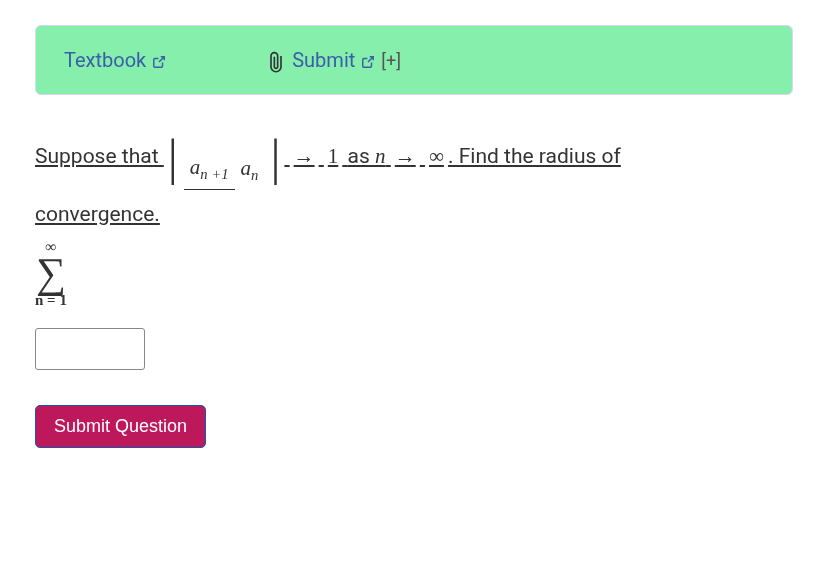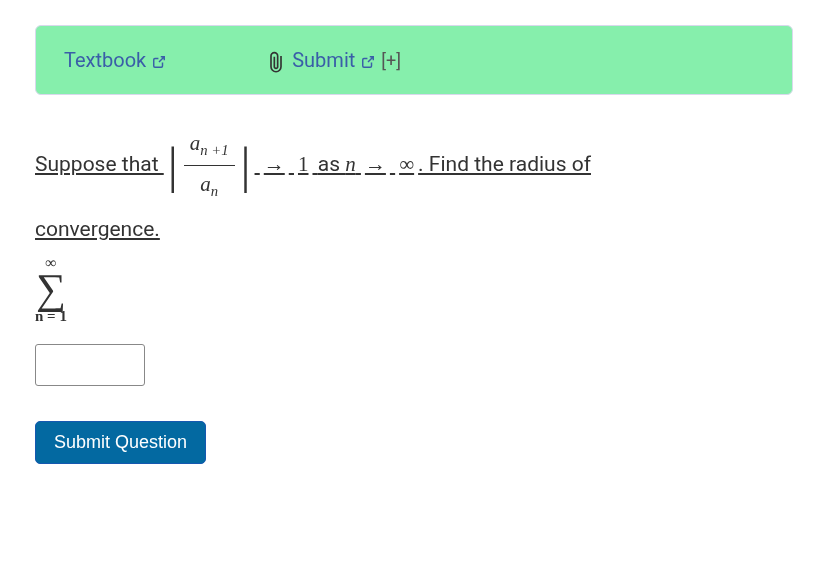--- a/index.html
+++ b/index.html
@@ -62,24 +62,25 @@
       font-family: "Times New Roman", Times, serif;
     }
     .abs-bar {
       font-size: 50px;
       font-weight: 100;
       padding: 0 4px;
       line-height: 1;
     }
     .fraction {
       display: inline-flex;
-      flex-direction: column;
+      flex-direction: row;
       align-items: center;
       vertical-align: middle;
       padding: 0 2px;
+      margin-top: 24px;
     }
     .fraction .num {
       border-bottom: 1px solid #333;
       padding: 2px 6px;
       font-style: italic;
     }
     .fraction .den {
       padding: 2px 6px;
       font-style: italic;
     }
@@ -134,21 +135,21 @@
       width: 110px;
       height: 42px;
       border: 1px solid #888;
       border-radius: 3px;
       font-size: 18px;
       padding: 4px 8px;
       margin-bottom: 35px;
       display: block;
     }
     .submit-btn {
-      background: #0369a1;
+      background: #be185d;
       color: #fff;
       border: 1px solid #1558b0;
       border-radius: 5px;
       padding: 10px 18px;
       font-size: 18px;
       cursor: pointer;
     }
   </style>
 </head>
 <body>

